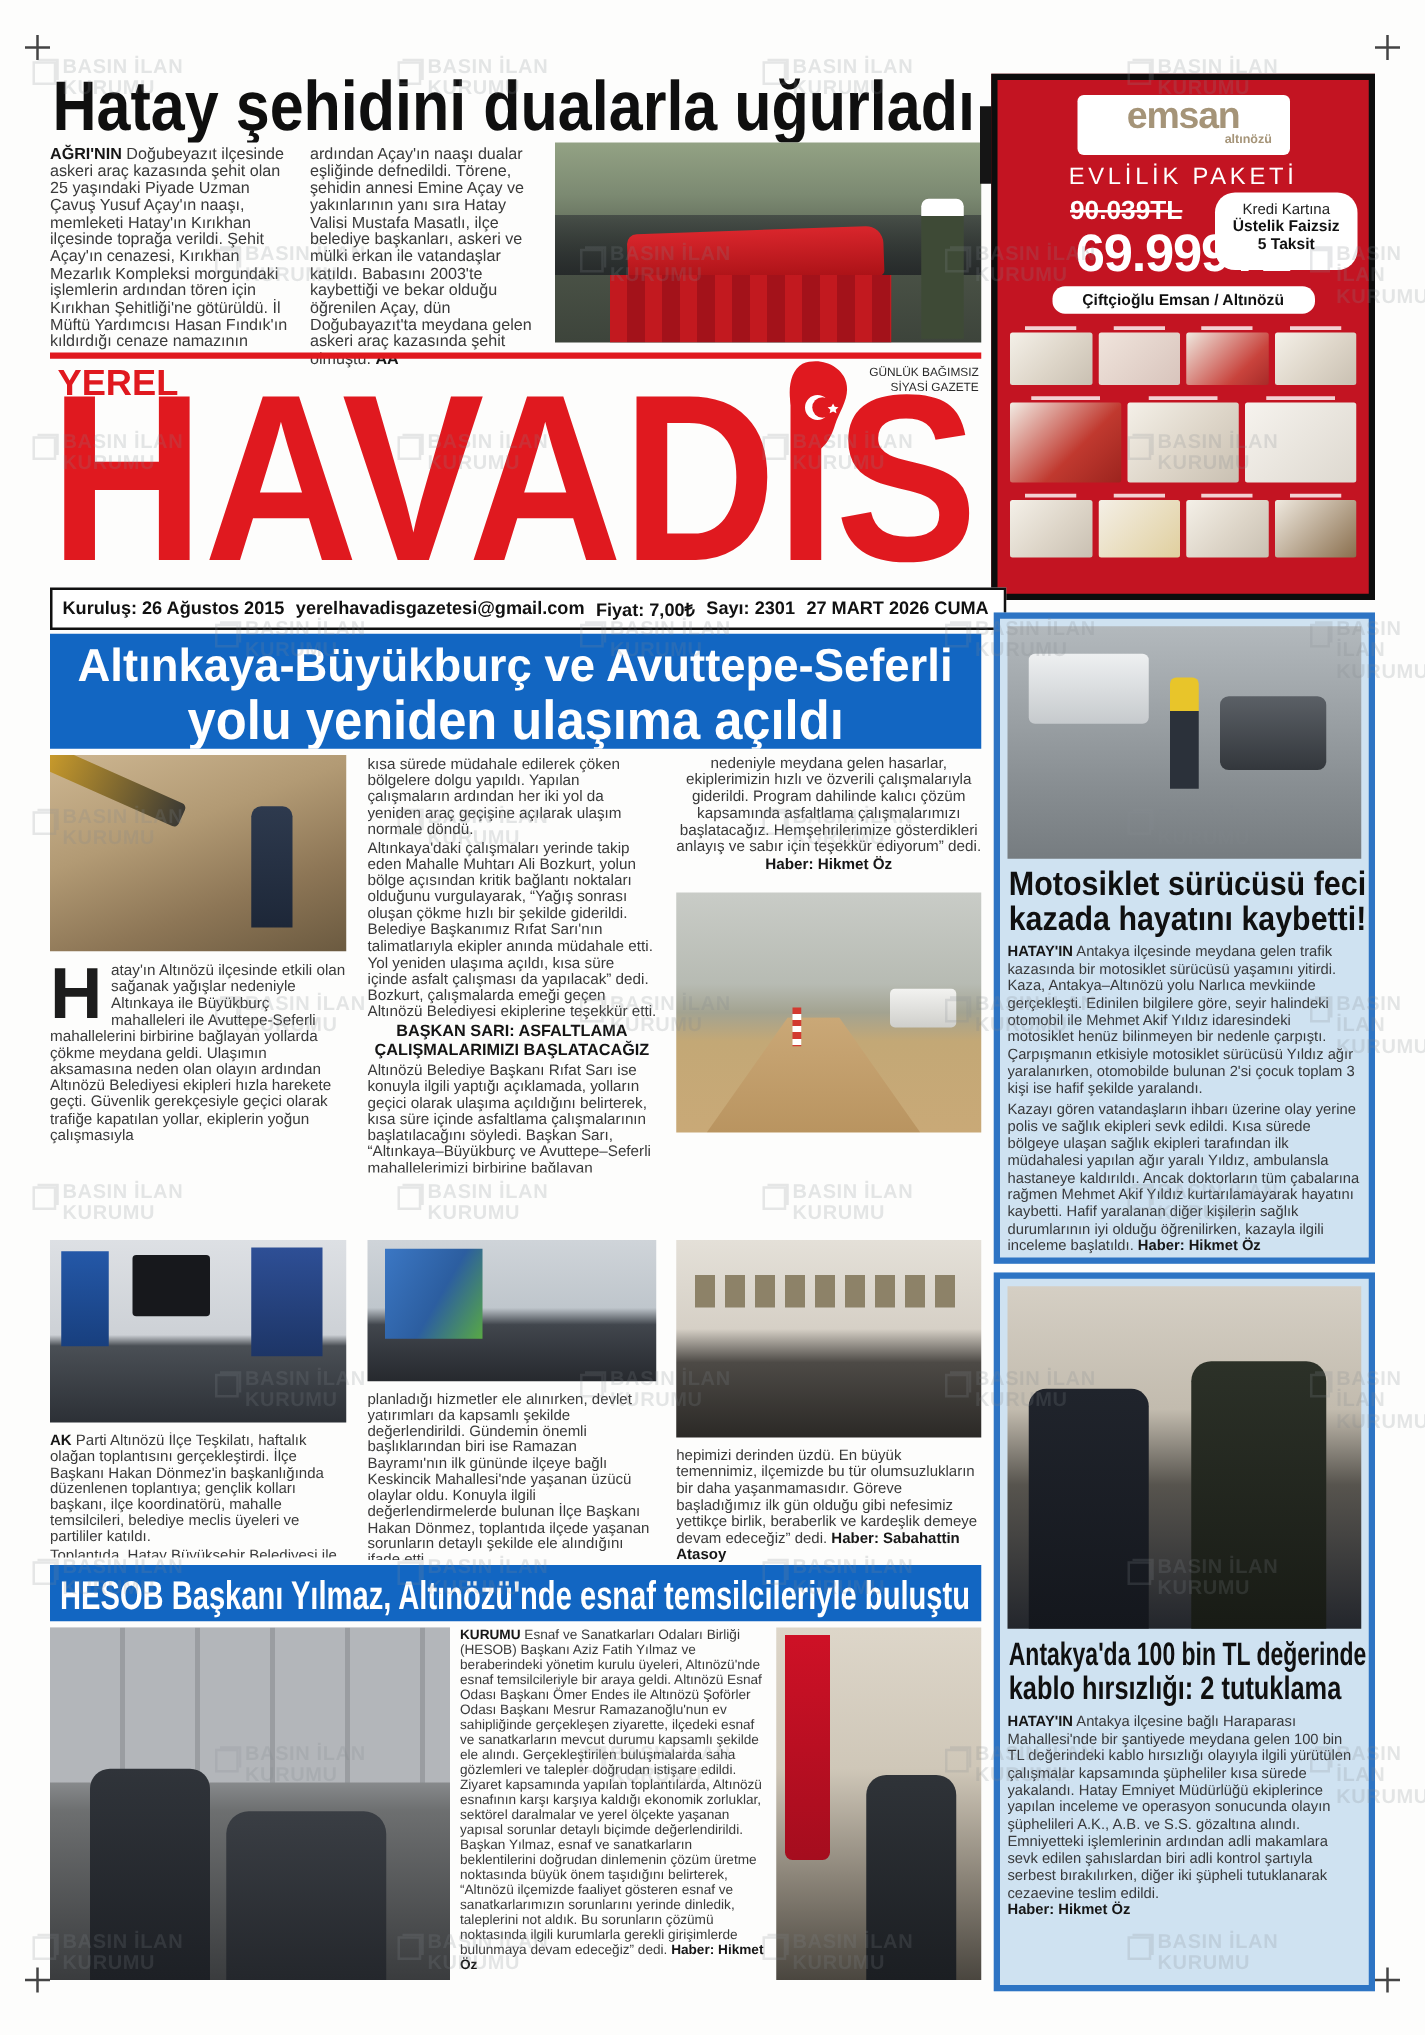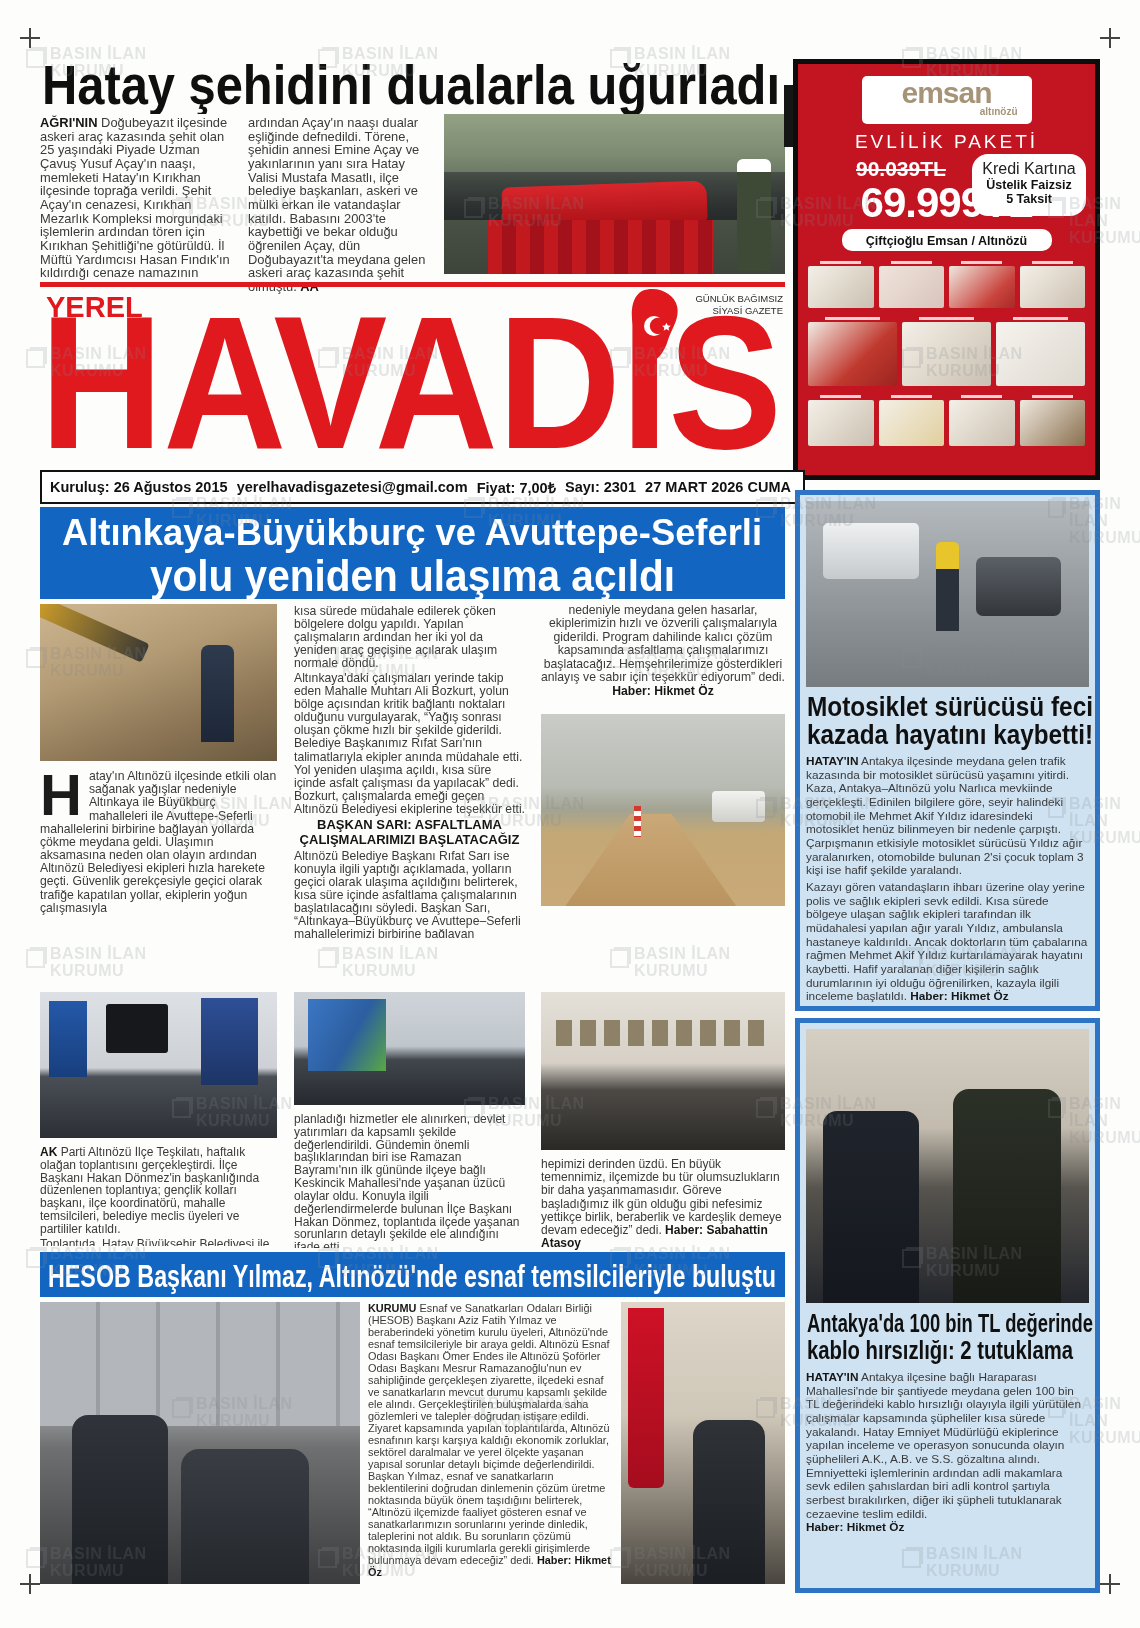--- a/index.html
+++ b/index.html
@@ -67,21 +67,21 @@
 
   <div class="abs" id="emsan-ad">
     <div style="position:relative;width:100%;height:100%;">
       <div style="margin:12px auto 0 auto;width:170px;height:48px;background:#fff;border-radius:5px;text-align:center;">
         <div style="font-size:30px;font-weight:700;color:#a59478;line-height:34px;letter-spacing:-1px;">emsan</div>
         <div style="font-size:10px;font-weight:700;color:#a59478;text-align:right;margin:-4px 14px 0 0;">altınözü</div>
       </div>
       <div style="text-align:center;color:#fff;font-size:19px;letter-spacing:3px;margin-top:7px;font-weight:400;">EVLİLİK PAKETİ</div>
       <div style="text-align:left;margin-left:58px;color:#fff;font-size:21px;font-weight:700;text-decoration:line-through;margin-top:4px;">90.039TL</div>
       <div style="position:absolute;right:9px;top:78px;width:114px;height:62px;background:#fff;border-radius:16px;text-align:center;padding-top:6px;box-sizing:border-box;">
-        <div style="font-size:16px;color:#222;">Kredi Kartına</div>
+        <div style="font-size:12px;color:#222;">Kredi Kartına</div>
         <div style="font-size:12.5px;font-weight:800;color:#111;">Üstelik Faizsiz</div>
         <div style="font-size:12.5px;font-weight:800;color:#111;">5 Taksit</div>
       </div>
       <div style="text-align:center;color:#fff;font-size:42px;font-weight:800;letter-spacing:-1px;margin-top:-2px;">69.999TL</div>
       <div style="margin:2px auto 0 auto;width:210px;background:#fff;border-radius:10px;text-align:center;padding:2px 0;">
         <span style="font-size:12.5px;font-weight:800;color:#111;">Çiftçioğlu Emsan / Altınözü</span>
       </div>
       <div class="ad-row" style="margin-top:7px;">
         <div class="ad-cell">
             <div class="ad-cap"></div>

